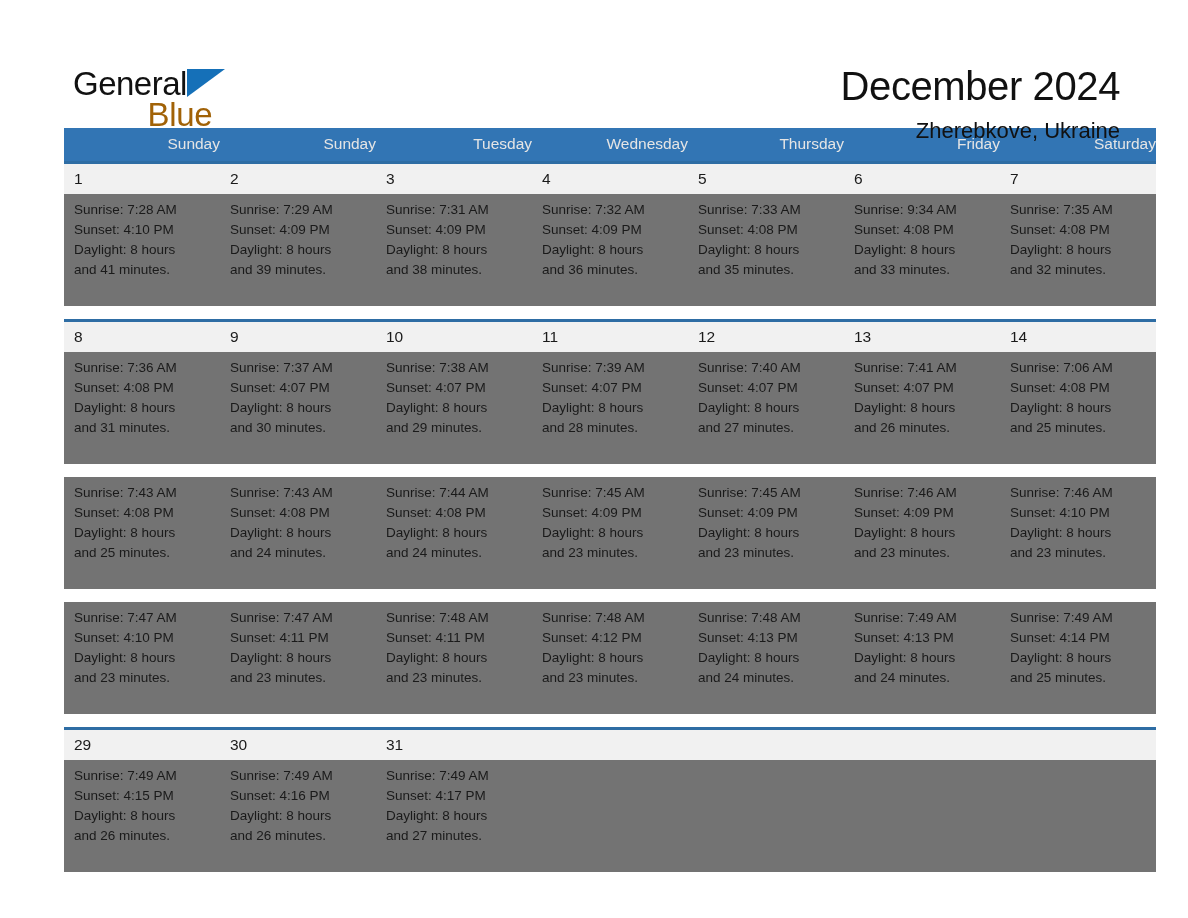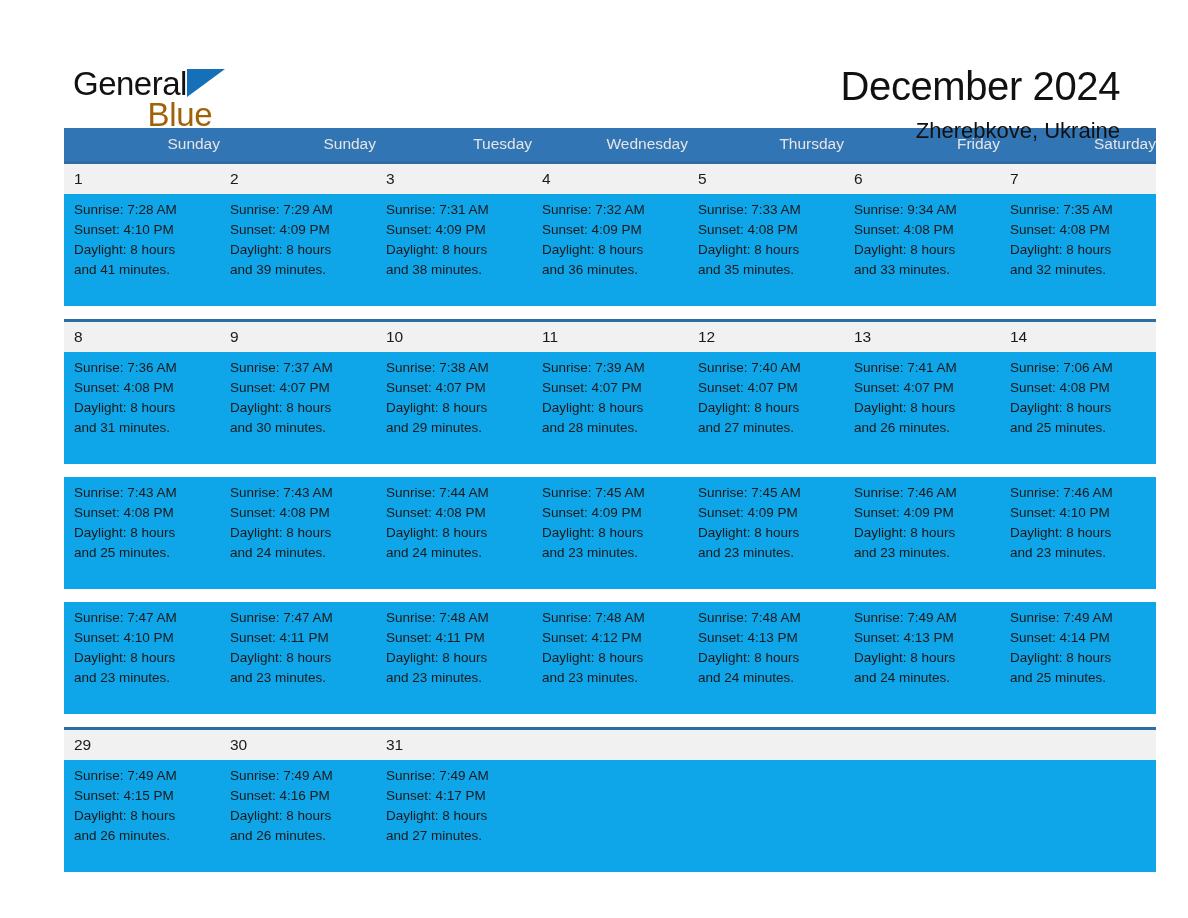--- a/index.html
+++ b/index.html
@@ -122,21 +122,21 @@
     color: #1a1a1a;
     padding: 6px 0 6px 10px;
     line-height: 18px;
     height: 18px;
     vertical-align: top;
   }
   td.daynum.empty {
     color: transparent;
   }
   td.dayinfo {
-    background: #0ea5e9;
+    background: #737373;
     vertical-align: top;
     padding: 6px 0 14px 10px;
     font-size: 13.5px;
     line-height: 20px;
     color: #1a1a1a;
     height: 92px;
   }
   td.dayinfo .line {
     white-space: nowrap;
   }

